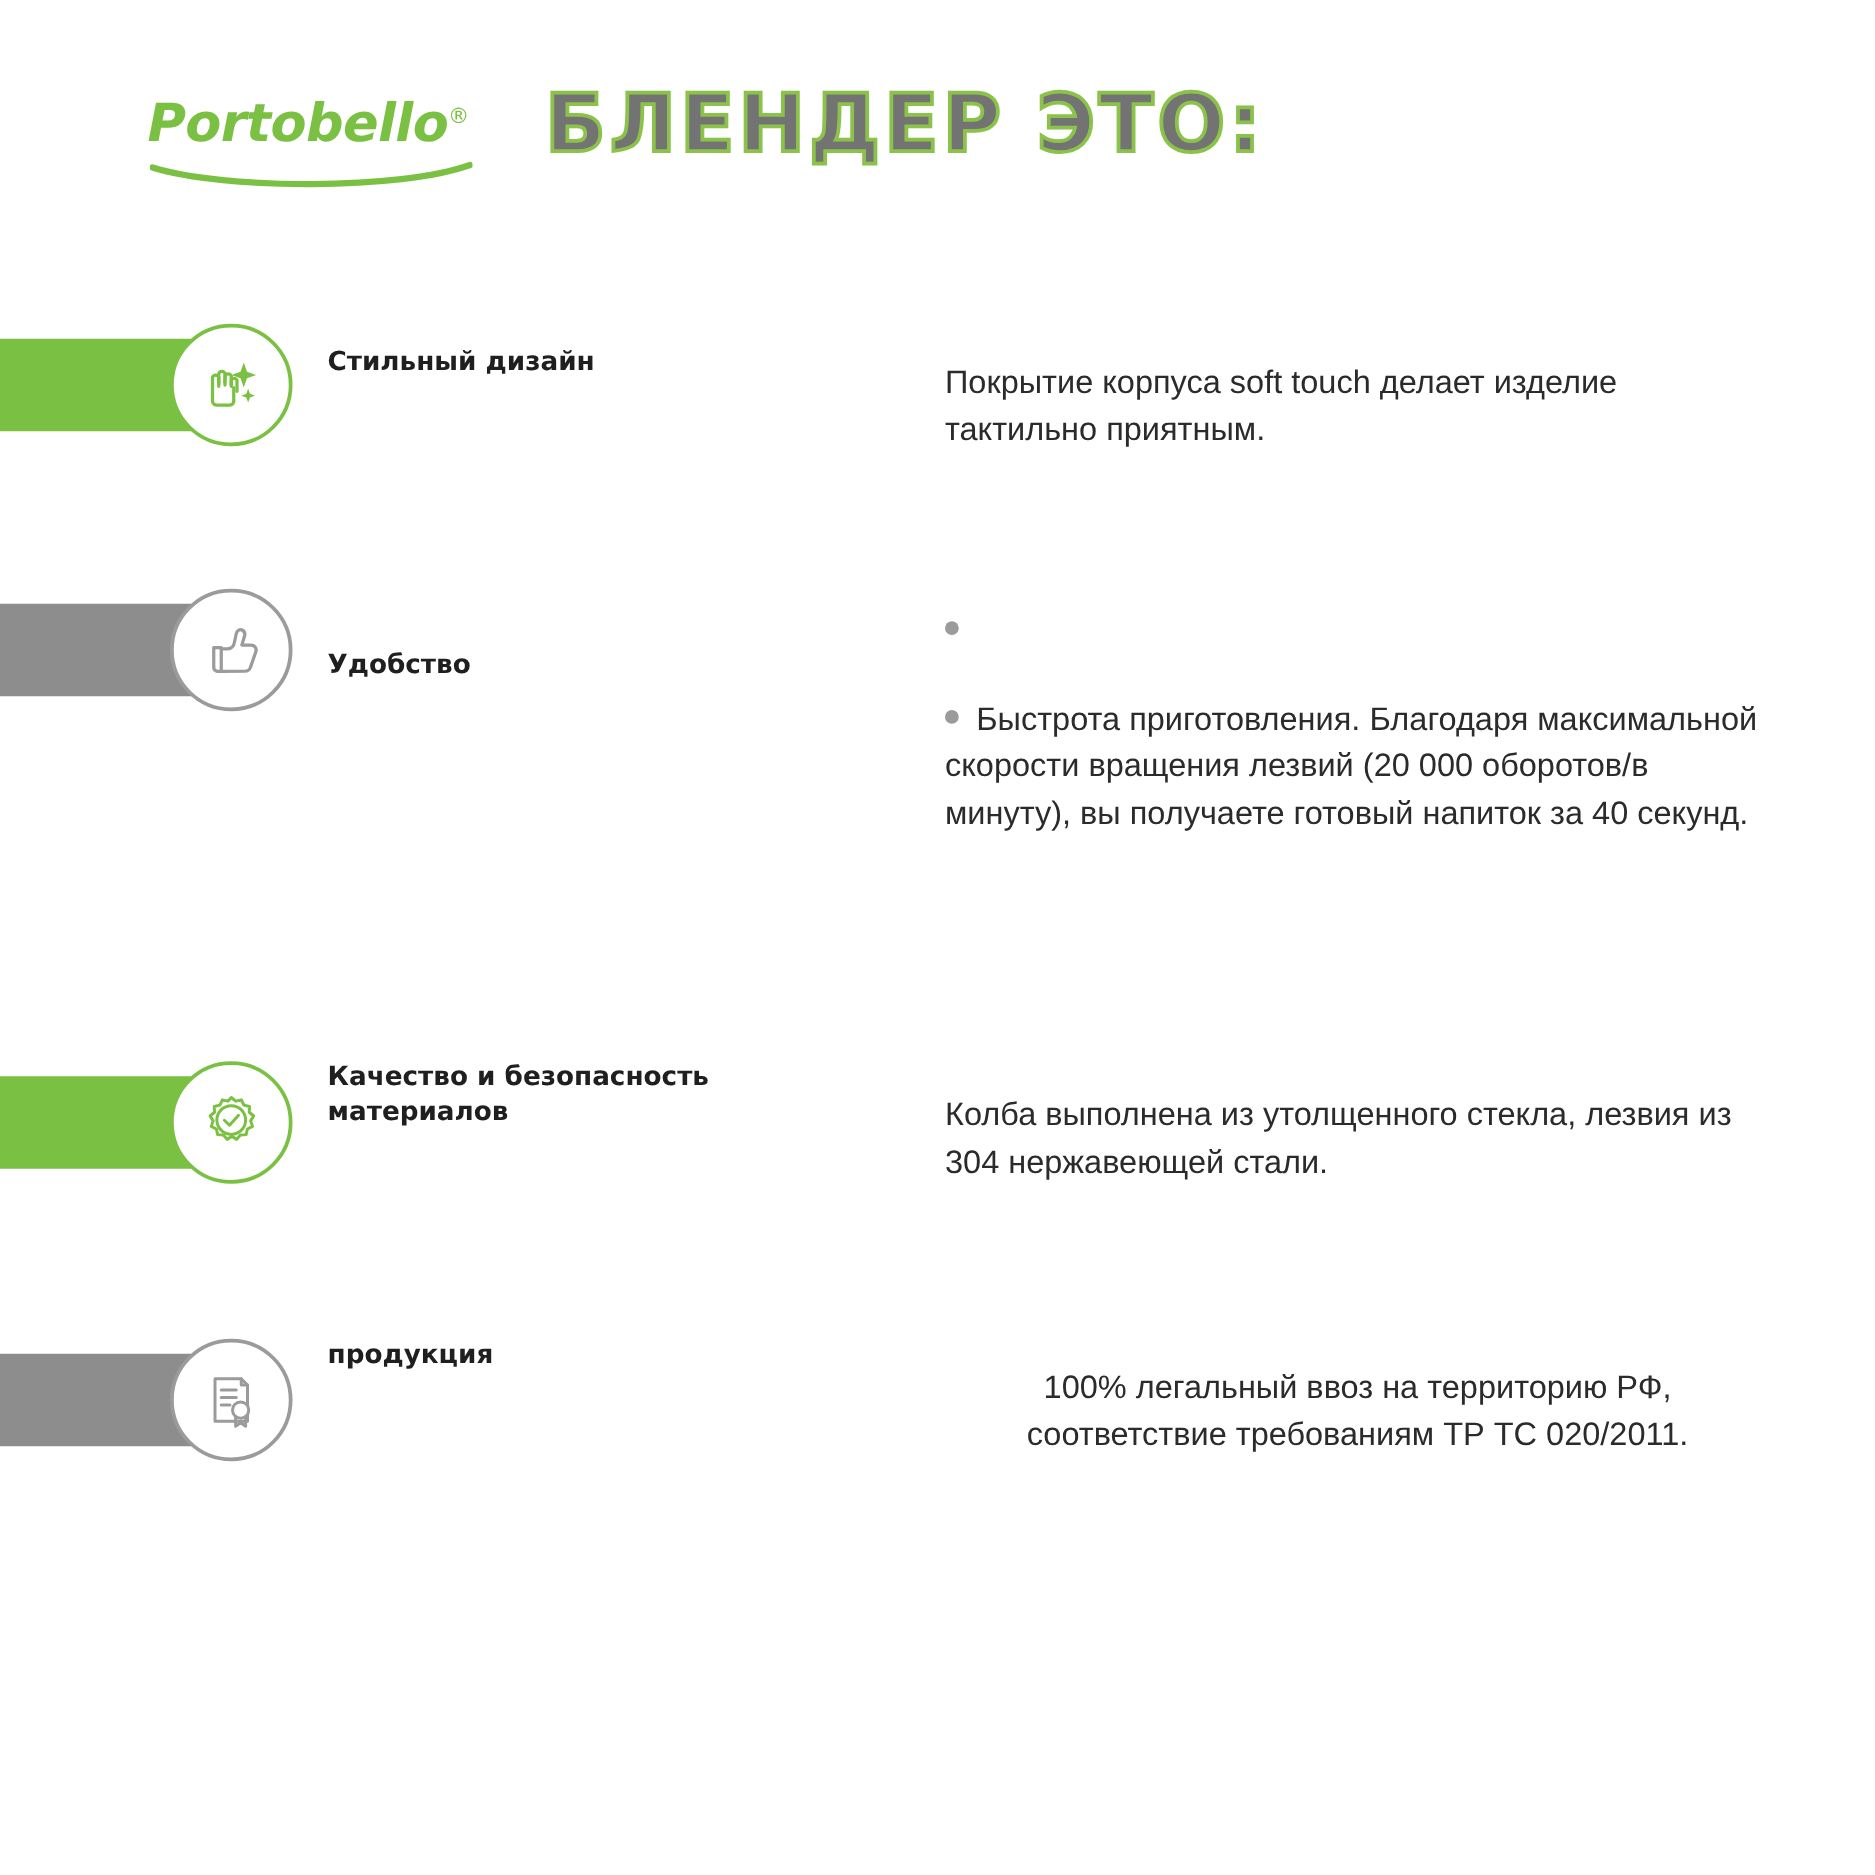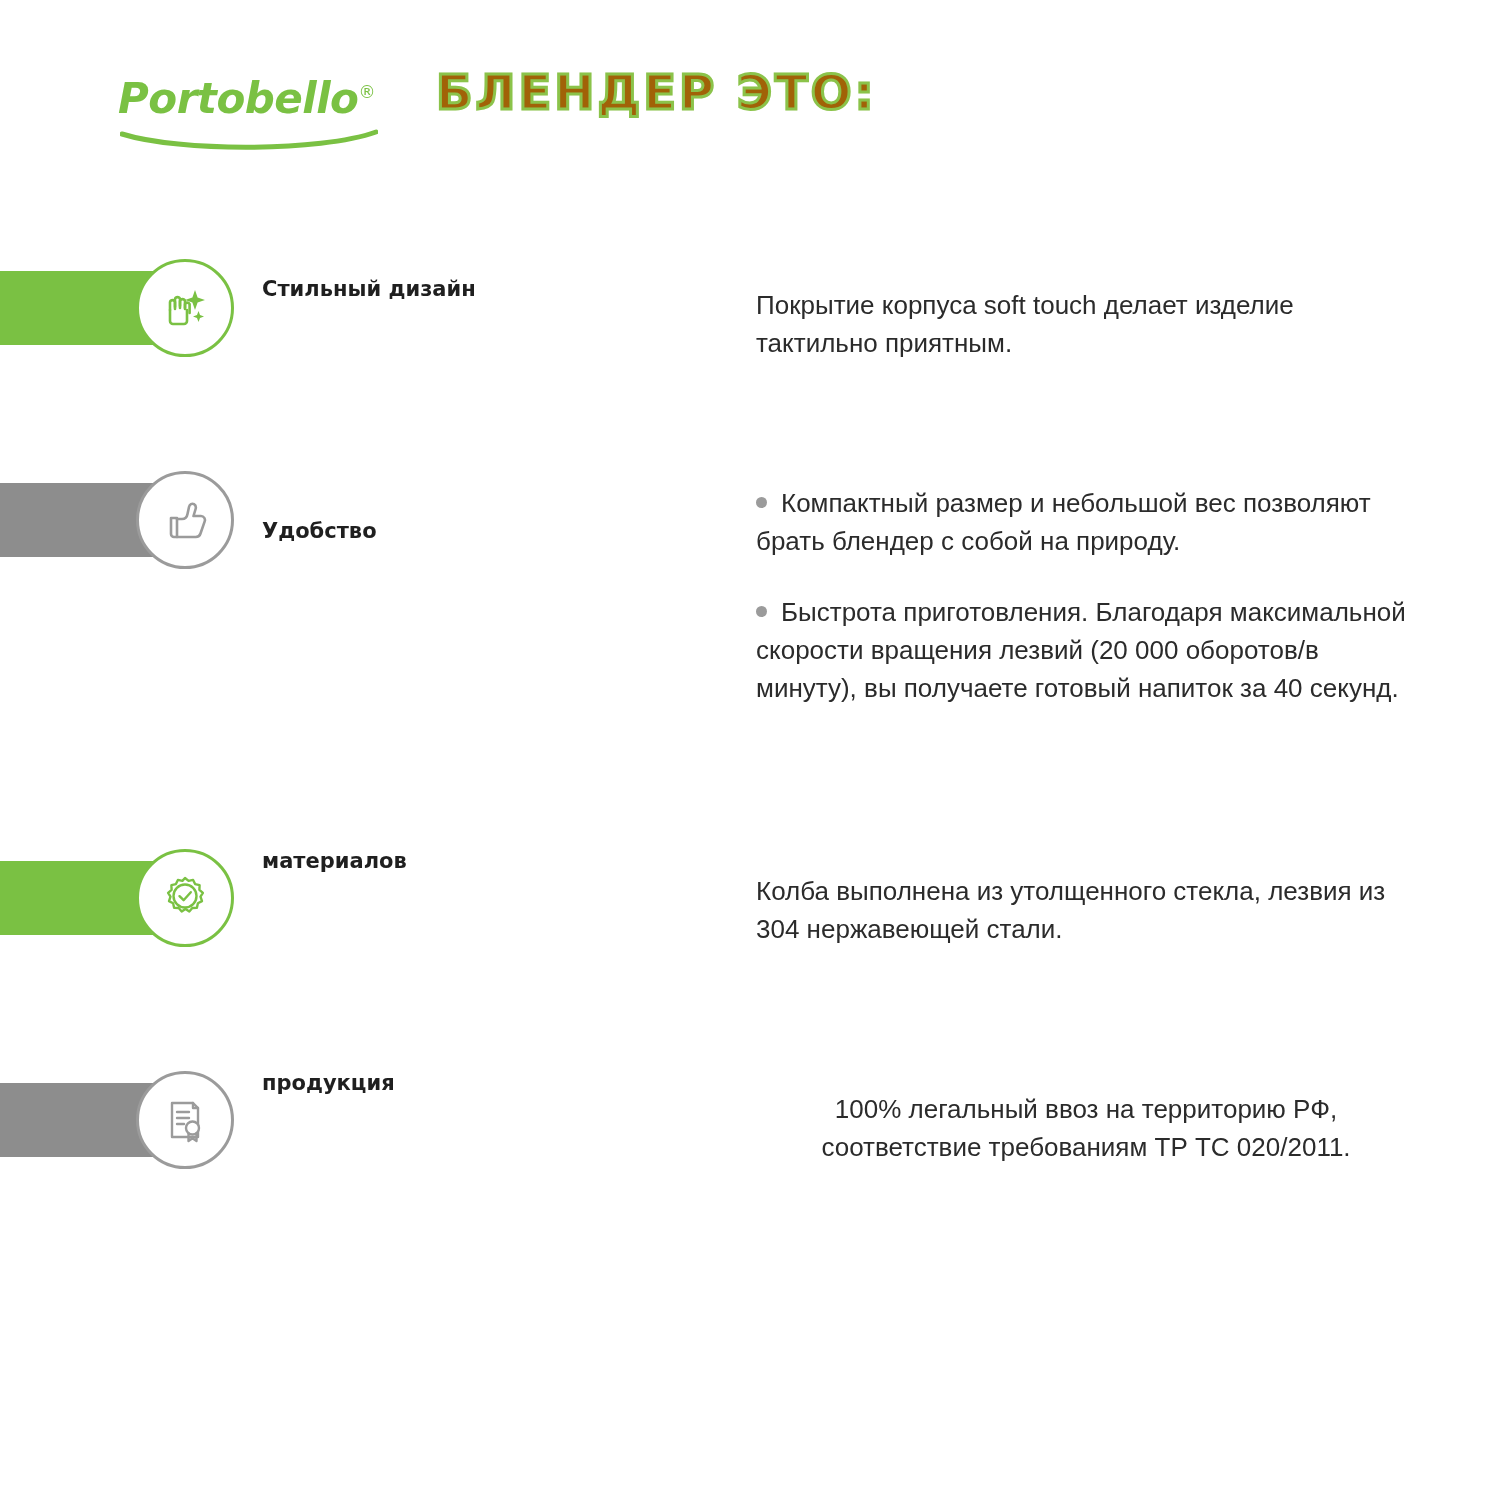--- a/index.html
+++ b/index.html
@@ -58,24 +58,24 @@
     width: 258px;
     height: 26px;
   }
 
   .headline {
     position: absolute;
     left: 436px;
     top: 18px;
     font-family: "DejaVu Sans", sans-serif;
     font-weight: bold;
-    font-size: 48px;
+    font-size: 64px;
     letter-spacing: 3px;
     line-height: 1;
-    color: #a16207;
+    color: #737373;
     -webkit-text-stroke: 3px #8bc34a;
     text-shadow:
        0 0 0 #8bc34a;
     white-space: nowrap;
   }
 
   
   .feature {
     position: absolute;
     left: 0;
@@ -208,38 +208,39 @@
       <g fill="none" stroke="#9b9b9b" stroke-width="2.6" stroke-linecap="round" stroke-linejoin="round">
         <path d="M14 26 L14 42 A3 3 0 0 0 17 45 L20 45 L20 26 Z"></path>
         <path d="M20 27 L25 27 C28 27 30 25 30.5 22 L32 15 C32.6 12.2 35 11 37 12.2 C38.6 13.2 39.2 15 38.6 17 L36.5 24 L44 24 A4 4 0 0 1 47.6 29.6 L43.5 41.5 A5 5 0 0 1 38.8 45 L20 45"></path>
       </g>
     </svg>
   </div>
   <div class="feat-title">
     <div>Удобство</div>
   </div>
   <div class="feat-body">
-    <p class="bullet-item"><span class="bullet-dot"></span><span>Компактный размер и небольшой вес позволяют брать блендер с собой на природу.</span></p>
+    <p class="bullet-item"><span class="bullet-dot"></span></p>
     <p class="bullet-item"><span class="bullet-dot"></span><span>Быстрота приготовления. Благодаря максимальной скорости вращения лезвий (20 000 оборотов/в минуту), вы получаете готовый напиток за 40 секунд.</span></p>
   </div>
 </div>
 
 <div class="feature" id="row-2">
   <div class="bar green"></div>
   <div class="badge green">
     <svg width="58" height="58" viewBox="0 0 58 58">
       <g fill="none" stroke="#7ac143" stroke-width="2.4" stroke-linecap="round" stroke-linejoin="round">
         <path d="M29 9
                  l3.6 2.9 4.5-1 2 4.2 4.5 1.1 -0.2 4.6 3.5 3 -2.4 3.9 1.5 4.4 -4.1 2.1 -1 4.5 -4.6 0.3 -3 3.5 -3.8-2.5 -3.8 2.5 -3-3.5 -4.6-0.3 -1-4.5 -4.1-2.1 1.5-4.4 -2.4-3.9 3.5-3 -0.2-4.6 4.5-1.1 2-4.2 4.5 1z"></path>
         <circle cx="29" cy="27" r="11.5"></circle>
         <path d="M23.5 27.2 L27.6 31.2 L34.8 23.2"></path>
       </g>
     </svg>
   </div>
   <div class="feat-title">
+    <div>Качество и безопасность</div>
     <div>материалов</div>
   </div>
   <div class="feat-body">
     <p>Колба выполнена из утолщенного стекла, лезвия из 304 нержавеющей стали.</p>
   </div>
 </div>
 
 <div class="feature" id="row-3">
   <div class="bar grey"></div>
   <div class="badge grey">

